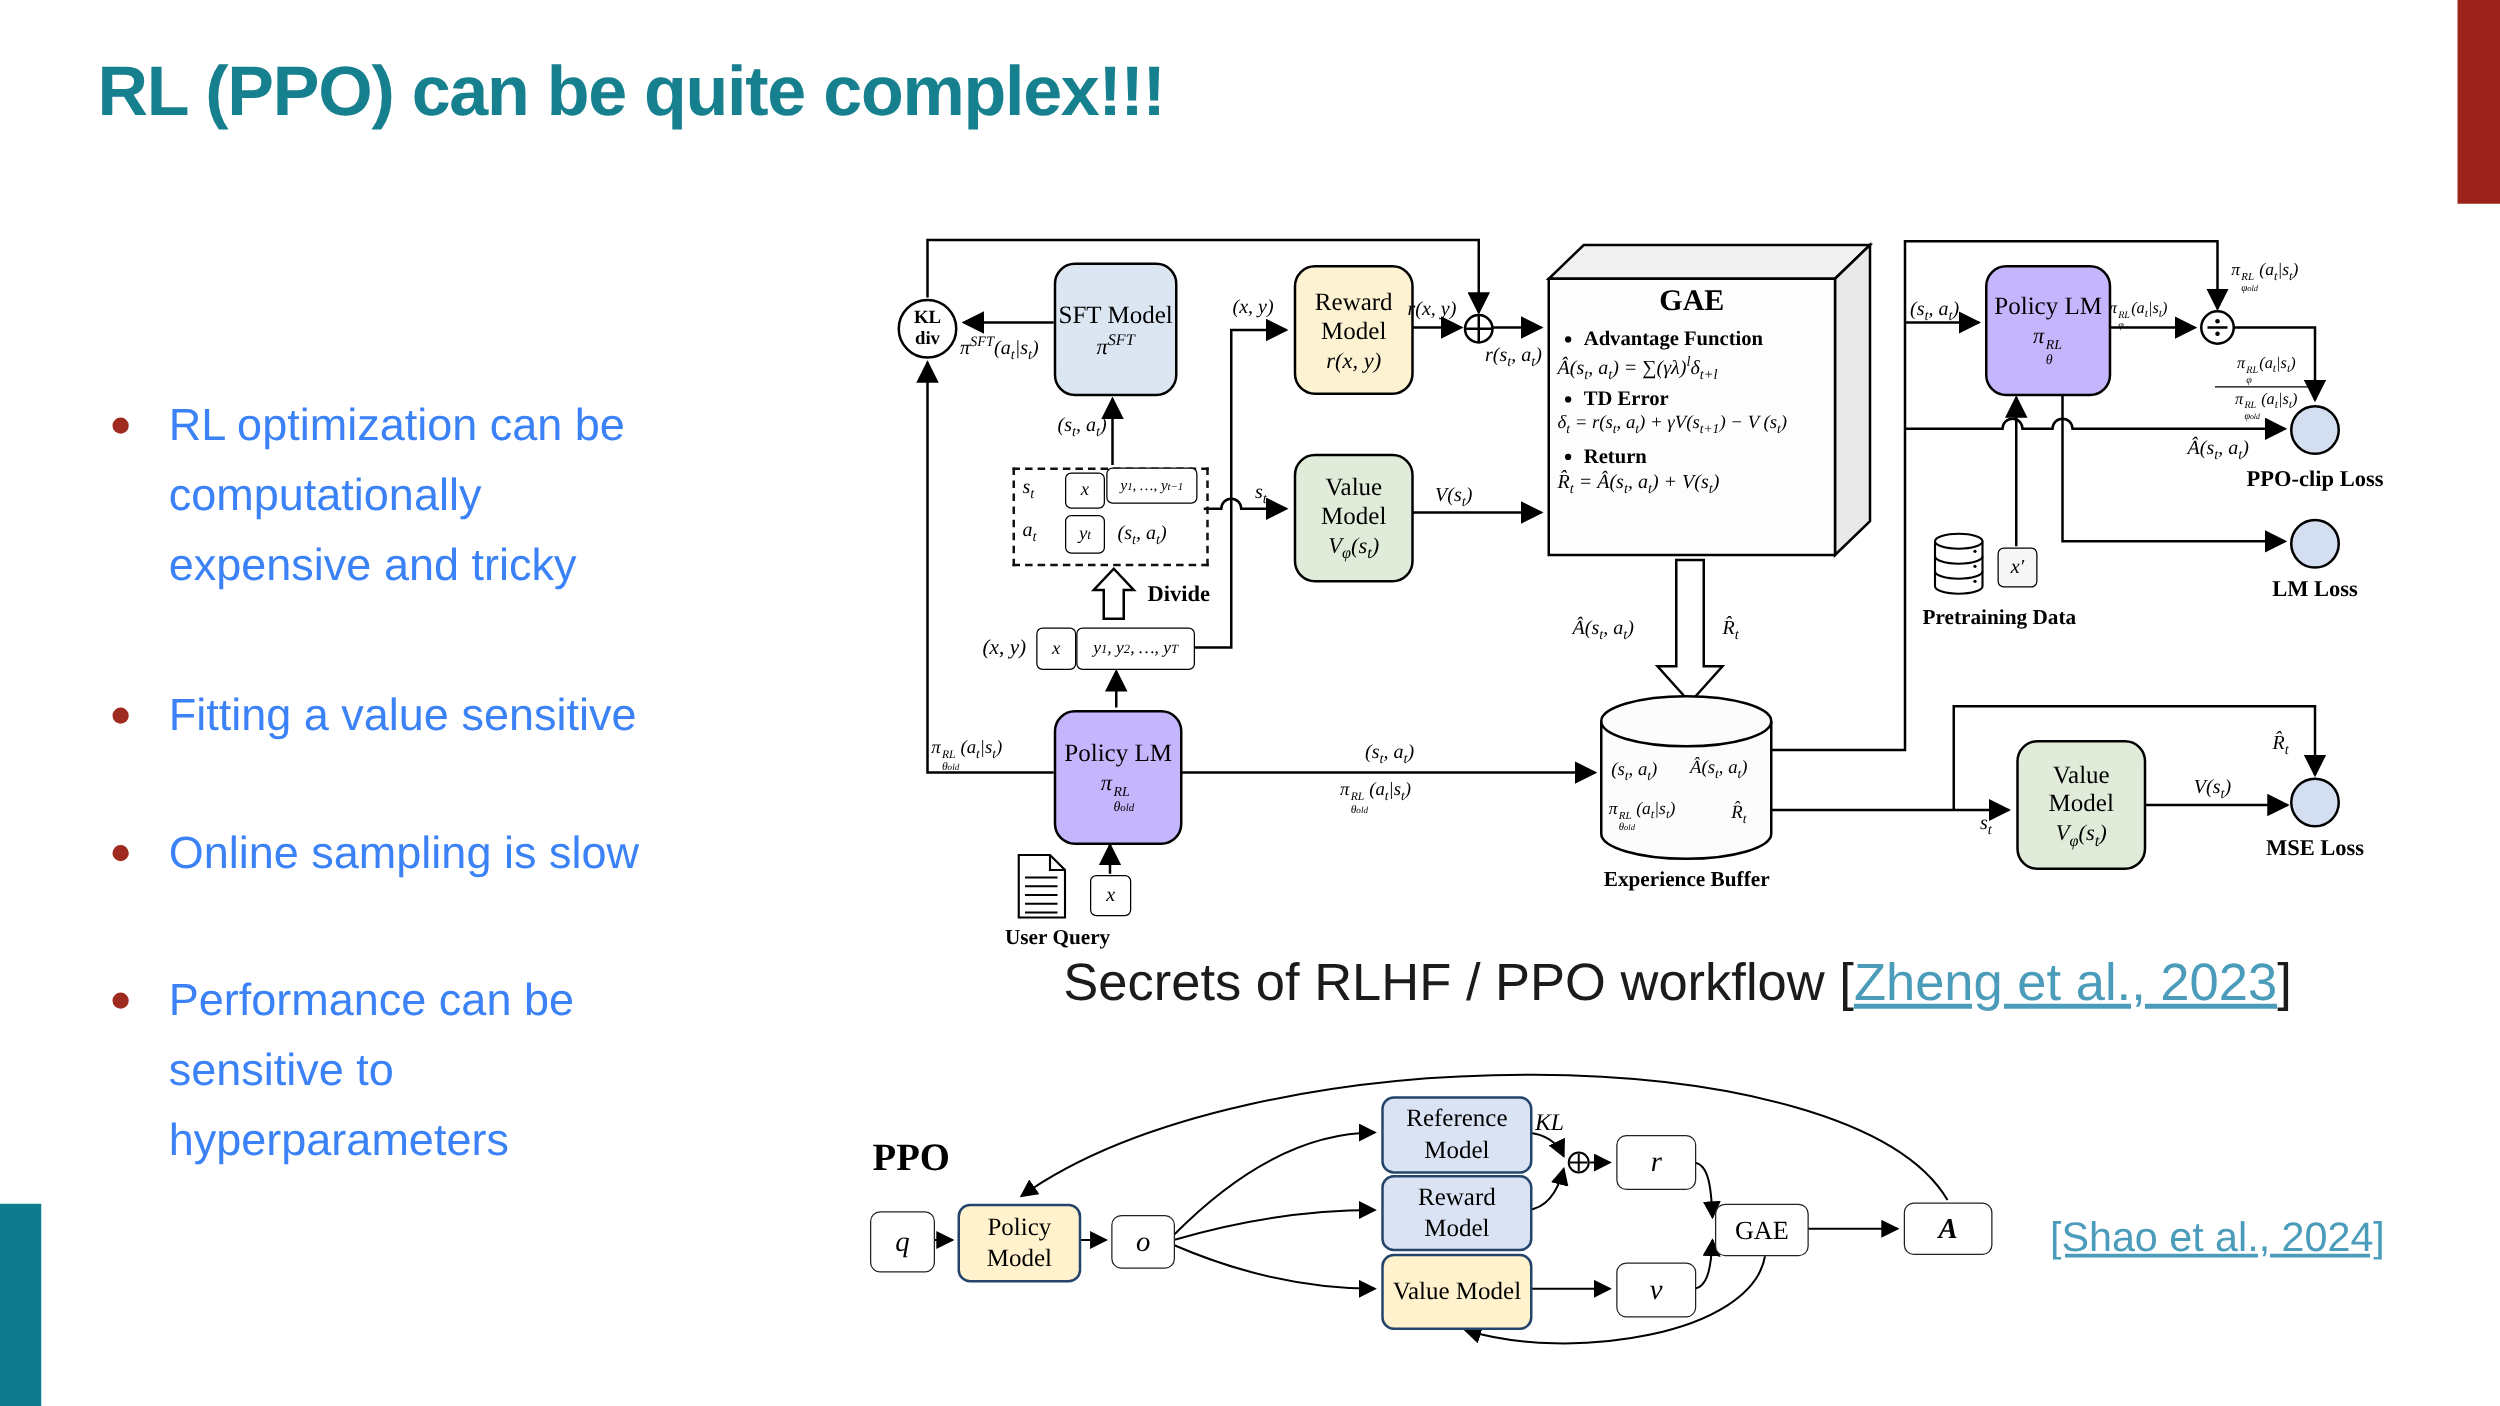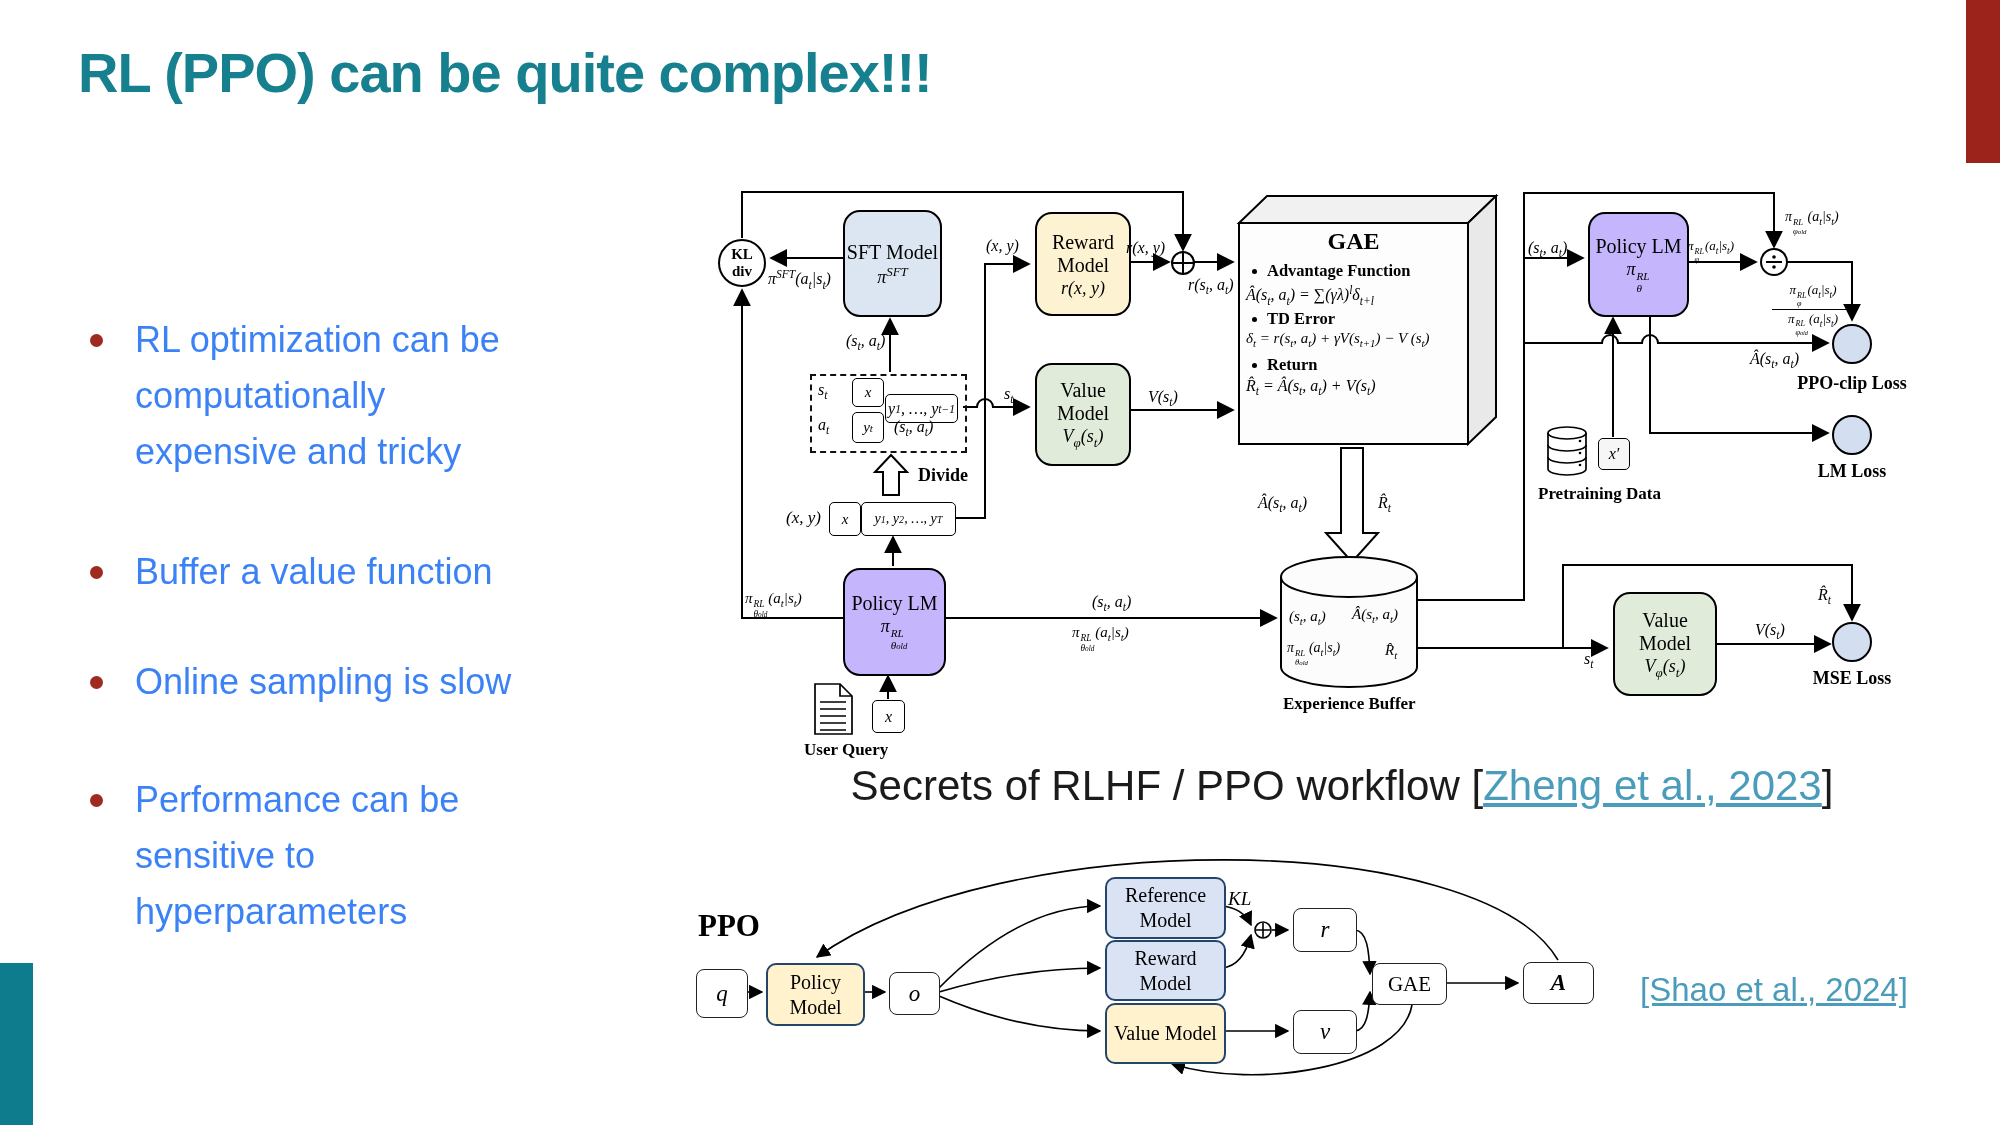--- a/index.html
+++ b/index.html
@@ -55,21 +55,21 @@
   <div class="title">RL (PPO) can be quite complex!!!</div>
 
   <div class="bullet" style="top:312px">
     <span class="bdot2"></span>
     <div class="btext">RL optimization can be
 computationally
 expensive and tricky</div>
   </div>
   <div class="bullet" style="top:544px">
     <span class="bdot2"></span>
-    <div class="btext">Buffer a value function</div>
+    <div class="btext">Fitting a value sensitive</div>
   </div>
   <div class="bullet" style="top:654px">
     <span class="bdot2"></span>
     <div class="btext">Online sampling is slow</div>
   </div>
   <div class="bullet" style="top:772px">
     <span class="bdot2"></span>
     <div class="btext">Performance can be
 sensitive to
 hyperparameters</div>
@@ -215,21 +215,21 @@
   <div class="gh" style="left:1252px;top:261px"><span class="bdot"></span><span>Advantage Function</span></div>
   <div class="eq" style="left:1246px;top:284px">Â(s<sub>t</sub>, a<sub>t</sub>) = ∑(γλ)<sup>l</sup>δ<sub>t+l</sub></div>
   <div class="gh" style="left:1252px;top:309px"><span class="bdot"></span><span>TD Error</span></div>
   <div class="eq" style="left:1246px;top:330px;font-size:15px">δ<sub>t</sub> = r(s<sub>t</sub>, a<sub>t</sub>) + γV(s<sub>t+1</sub>) − V (s<sub>t</sub>)</div>
   <div class="gh" style="left:1252px;top:355px"><span class="bdot"></span><span>Return</span></div>
   <div class="eq" style="left:1246px;top:377px">R̂<sub>t</sub> = Â(s<sub>t</sub>, a<sub>t</sub>) + V(s<sub>t</sub>)</div>
 
   <div class="dashed" style="left:810px;top:374px;width:153px;height:75px"></div>
   <div class="ml" style="left:818px;top:381px">s<sub>t</sub></div>
   <div class="chip yel" style="left:852px;top:378px;width:30px;height:27px">x</div>
-  <div class="chip blue" style="left:885px;top:394px;width:71px;height:27px;font-size:16px">y<sub>1</sub>, …, y<sub>t−1</sub></div>
+  <div class="chip blue" style="left:885px;top:374px;width:71px;height:27px;font-size:12px">y<sub>1</sub>, …, y<sub>t−1</sub></div>
   <div class="ml" style="left:818px;top:416px">a<sub>t</sub></div>
   <div class="chip blue" style="left:852px;top:412px;width:30px;height:29px">y<sub>t</sub></div>
   <div class="ml" style="left:894px;top:418px">(s<sub>t</sub>, a<sub>t</sub>)</div>
 
   <div class="bl" style="left:918px;top:465px;font-size:18px">Divide</div>
 
   <div class="ml" style="left:786px;top:508px;font-size:17px">(x, y)</div>
   <div class="chip yel" style="left:829px;top:502px;width:30px;height:32px">x</div>
   <div class="chip blue" style="left:861px;top:502px;width:93px;height:32px;font-size:14px">y<sub>1</sub>, y<sub>2</sub>, …, y<sub>T</sub></div>
 

